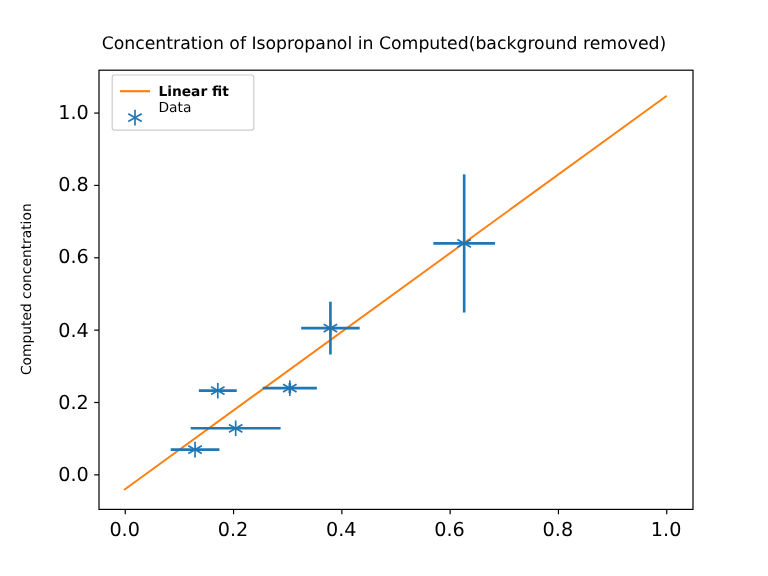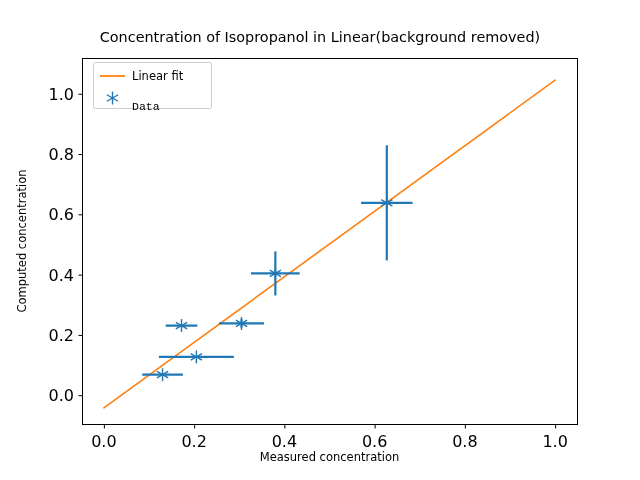--- a/index.html
+++ b/index.html
@@ -80,21 +80,21 @@
     color: #000000;
     white-space: nowrap;
     transform: translateY(-50%);
   }
 </style>
 </head>
 <body>
 
 <div id="figure">
 
-  <div id="chart-title">Concentration of Isopropanol in Linear(background removed)</div>
+  <div id="chart-title">Concentration of Isopropanol in Computed(background removed)</div>
 
   <svg id="plot-svg" width="640" height="480">
       <rect x="82.5" y="58.5" width="495" height="366" fill="#ffffff" stroke="#000000" stroke-width="1"></rect>
       <line x1="104.38468550592525" y1="424.5" x2="104.38468550592525" y2="428.5" stroke="#000000" stroke-width="1"></line>
       <line x1="194.63081130355516" y1="424.5" x2="194.63081130355516" y2="428.5" stroke="#000000" stroke-width="1"></line>
       <line x1="284.87693710118504" y1="424.5" x2="284.87693710118504" y2="428.5" stroke="#000000" stroke-width="1"></line>
       <line x1="375.1230628988149" y1="424.5" x2="375.1230628988149" y2="428.5" stroke="#000000" stroke-width="1"></line>
       <line x1="465.36918869644484" y1="424.5" x2="465.36918869644484" y2="428.5" stroke="#000000" stroke-width="1"></line>
       <line x1="555.6153144940747" y1="424.5" x2="555.6153144940747" y2="428.5" stroke="#000000" stroke-width="1"></line>
       <line x1="78.5" y1="395.70840197693576" x2="82.5" y2="395.70840197693576" stroke="#000000" stroke-width="1"></line>
@@ -157,33 +157,32 @@
       </g>
       <rect x="93.5" y="62.5" width="118" height="46" fill="#ffffff" stroke="#cccccc" stroke-width="1" rx="2" ry="2"></rect>
       <line x1="100" y1="76" x2="125" y2="76" stroke="#ff7f0e" stroke-width="1.8"></line>
       <g>
         <line x1="112.5" y1="91.5" x2="112.5" y2="104.5" stroke="#1f77b4" stroke-width="1.4" stroke-linecap="butt"></line>
         <line x1="118.12916512459886" y1="94.75" x2="106.87083487540114" y2="101.25" stroke="#1f77b4" stroke-width="1.4" stroke-linecap="butt"></line>
         <line x1="118.12916512459886" y1="101.25" x2="106.87083487540114" y2="94.75" stroke="#1f77b4" stroke-width="1.4" stroke-linecap="butt"></line>
       </g>
     </svg>
 
-  <div id="xlabel">Measured concentration</div>
 
   <div id="ylabel">
     <span>Computed concentration</span>
   </div>
 
 <div class="tick-label xtick-label" style="left: 103.885px; top: 432px;">0.0</div>
     <div class="tick-label xtick-label" style="left: 194.131px; top: 432px;">0.2</div>
     <div class="tick-label xtick-label" style="left: 284.377px; top: 432px;">0.4</div>
     <div class="tick-label xtick-label" style="left: 374.623px; top: 432px;">0.6</div>
     <div class="tick-label xtick-label" style="left: 464.869px; top: 432px;">0.8</div>
     <div class="tick-label xtick-label" style="left: 555.115px; top: 432px;">1.0</div>
     <div class="tick-label ytick-label" style="left: 36px; width: 38px; top: 395.208px;">0.0</div>
     <div class="tick-label ytick-label" style="left: 36px; width: 38px; top: 334.912px;">0.2</div>
     <div class="tick-label ytick-label" style="left: 36px; width: 38px; top: 274.615px;">0.4</div>
     <div class="tick-label ytick-label" style="left: 36px; width: 38px; top: 214.319px;">0.6</div>
     <div class="tick-label ytick-label" style="left: 36px; width: 38px; top: 154.022px;">0.8</div>
     <div class="tick-label ytick-label" style="left: 36px; width: 38px; top: 93.7257px;">1.0</div>
-    <div class="legend-label" style="left: 132px; top: 76px;">Linear fit</div>
-    <div class="legend-label" style="left: 132px; top: 106px; font-family: Liberation Mono, monospace;">Data</div>
+    <div class="legend-label" style="left: 132px; top: 76px; font-weight: bold;">Linear fit</div>
+    <div class="legend-label" style="left: 132px; top: 89px;">Data</div>
   </div>
 
 </body></html>

